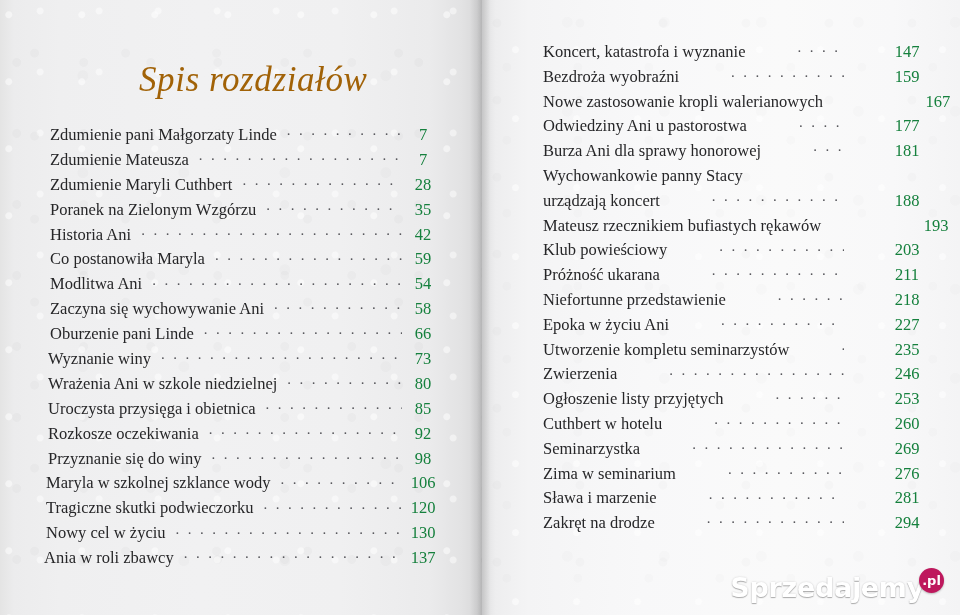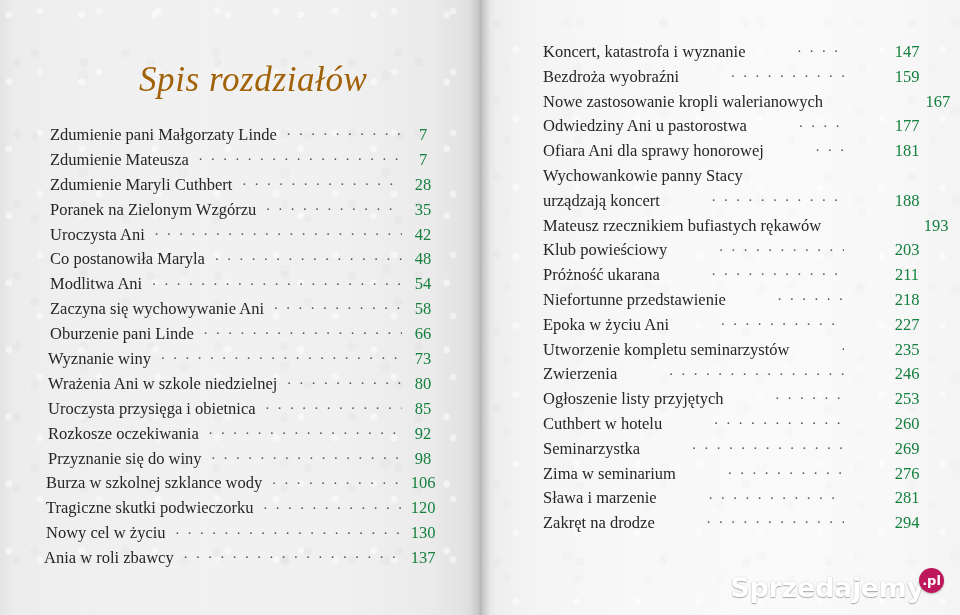--- a/index.html
+++ b/index.html
@@ -205,28 +205,28 @@
         <span class="entry-title">Zdumienie Maryli Cuthbert</span>
         <span class="leader"></span>
         <span class="entry-page">28</span>
       </div>
       <div class="entry">
         <span class="entry-title">Poranek na Zielonym Wzgórzu</span>
         <span class="leader"></span>
         <span class="entry-page">35</span>
       </div>
       <div class="entry">
-        <span class="entry-title">Uroczysta Ani</span>
+        <span class="entry-title">Historia Ani</span>
         <span class="leader"></span>
         <span class="entry-page">42</span>
       </div>
       <div class="entry">
         <span class="entry-title">Co postanowiła Maryla</span>
         <span class="leader"></span>
-        <span class="entry-page">48</span>
+        <span class="entry-page">59</span>
       </div>
       <div class="entry">
         <span class="entry-title">Modlitwa Ani</span>
         <span class="leader"></span>
         <span class="entry-page">54</span>
       </div>
       <div class="entry">
         <span class="entry-title">Zaczyna się wychowywanie Ani</span>
         <span class="leader"></span>
         <span class="entry-page">58</span>
@@ -255,21 +255,21 @@
         <span class="entry-title">Rozkosze oczekiwania</span>
         <span class="leader"></span>
         <span class="entry-page">92</span>
       </div>
       <div class="entry">
         <span class="entry-title">Przyznanie się do winy</span>
         <span class="leader"></span>
         <span class="entry-page">98</span>
       </div>
       <div class="entry">
-        <span class="entry-title">Burza w szkolnej szklance wody</span>
+        <span class="entry-title">Maryla w szkolnej szklance wody</span>
         <span class="leader"></span>
         <span class="entry-page">106</span>
       </div>
       <div class="entry">
         <span class="entry-title">Tragiczne skutki podwieczorku</span>
         <span class="leader"></span>
         <span class="entry-page">120</span>
       </div>
       <div class="entry">
         <span class="entry-title">Nowy cel w życiu</span>
@@ -297,21 +297,21 @@
         <span class="entry-title">Nowe zastosowanie kropli walerianowych</span>
         <span class="leader"></span>
         <span class="entry-page">167</span>
       </div>
       <div class="entry">
         <span class="entry-title">Odwiedziny Ani u pastorostwa</span>
         <span class="leader"></span>
         <span class="entry-page">177</span>
       </div>
       <div class="entry">
-        <span class="entry-title">Ofiara Ani dla sprawy honorowej</span>
+        <span class="entry-title">Burza Ani dla sprawy honorowej</span>
         <span class="leader"></span>
         <span class="entry-page">181</span>
       </div>
       <div class="entry cont-first">
         <span class="entry-title">Wychowankowie panny Stacy</span>
         <span class="leader"></span>
         <span class="entry-page"></span>
       </div>
       <div class="entry">
         <span class="entry-title">urządzają koncert</span>

